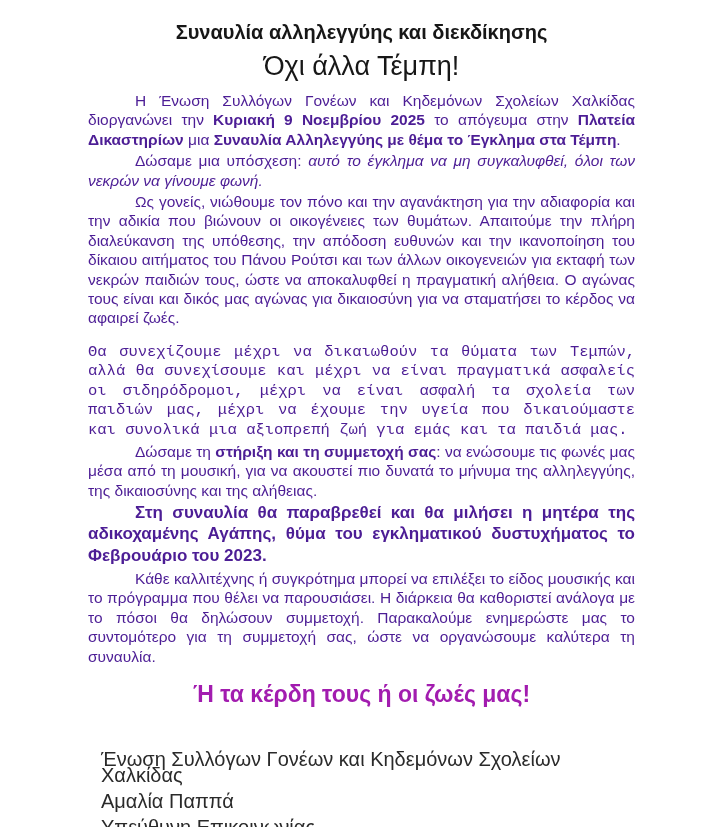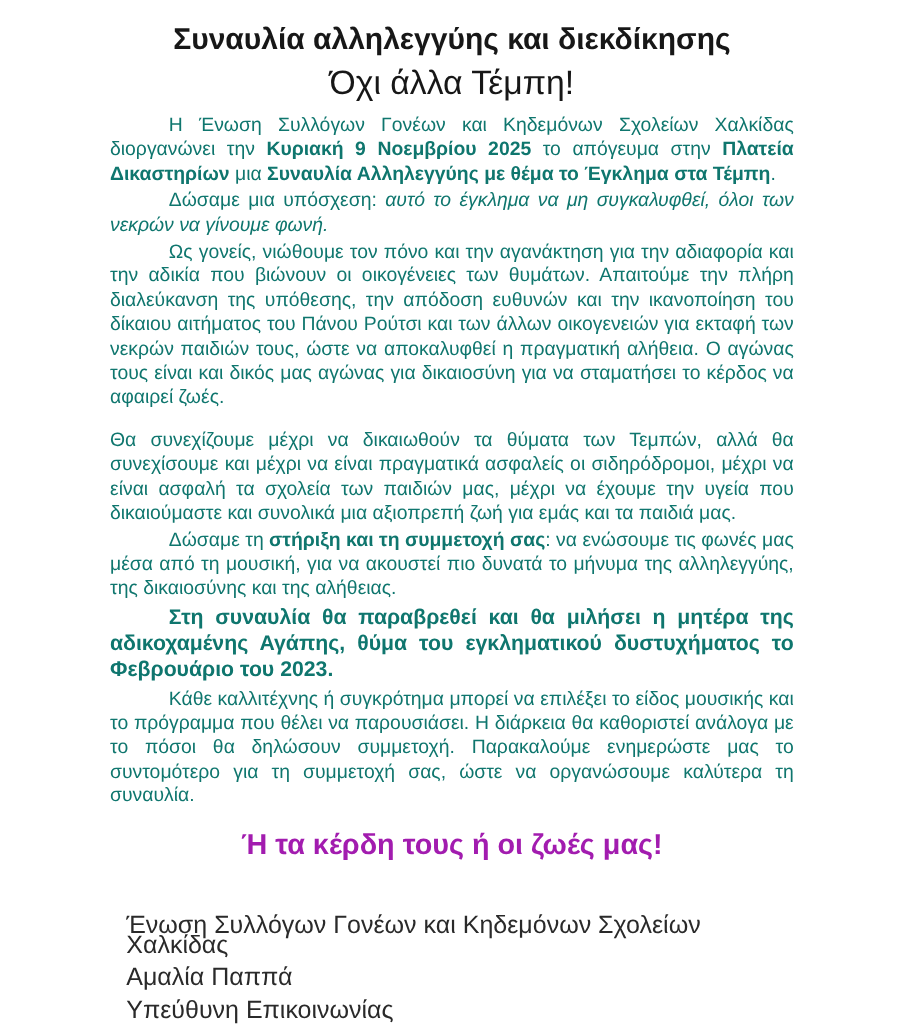--- a/index.html
+++ b/index.html
@@ -16,47 +16,48 @@
   }
   .page {
     box-sizing: border-box;
     width: 720px;
     height: 827px;
     padding: 10px 85px 0 88px;
     background: #ffffff;
   }
   .doc-title {
     margin: 6px 0 0 0;
-    font-size: 24px;
+    font-size: 20px;
     font-weight: 700;
     text-align: center;
     line-height: 32px;
     color: #171717;
   }
   .doc-subtitle {
     margin: 2px 0 8px 0;
     font-size: 27px;
     font-weight: 400;
     text-align: center;
     line-height: 33px;
     color: #171717;
   }
   p.body-par {
     margin: 0 0 2px 0;
     font-size: 15.5px;
     line-height: 19.4px;
     text-align: justify;
     text-indent: 47px;
-    color: #0f766e;
+    color: #4c1d95;
   }
   p.no-indent {
     text-indent: 0;
   }
   p.gap-before {
     margin-top: 15px;
+    font-family: Liberation Mono, monospace;
   }
   p.emphasis-par {
     font-weight: 700;
     font-size: 17px;
     line-height: 21.3px;
     margin-top: 0;
     margin-bottom: 3px;
   }
   .bold-run { font-weight: 700; }
   .italic-run { font-style: italic; }

